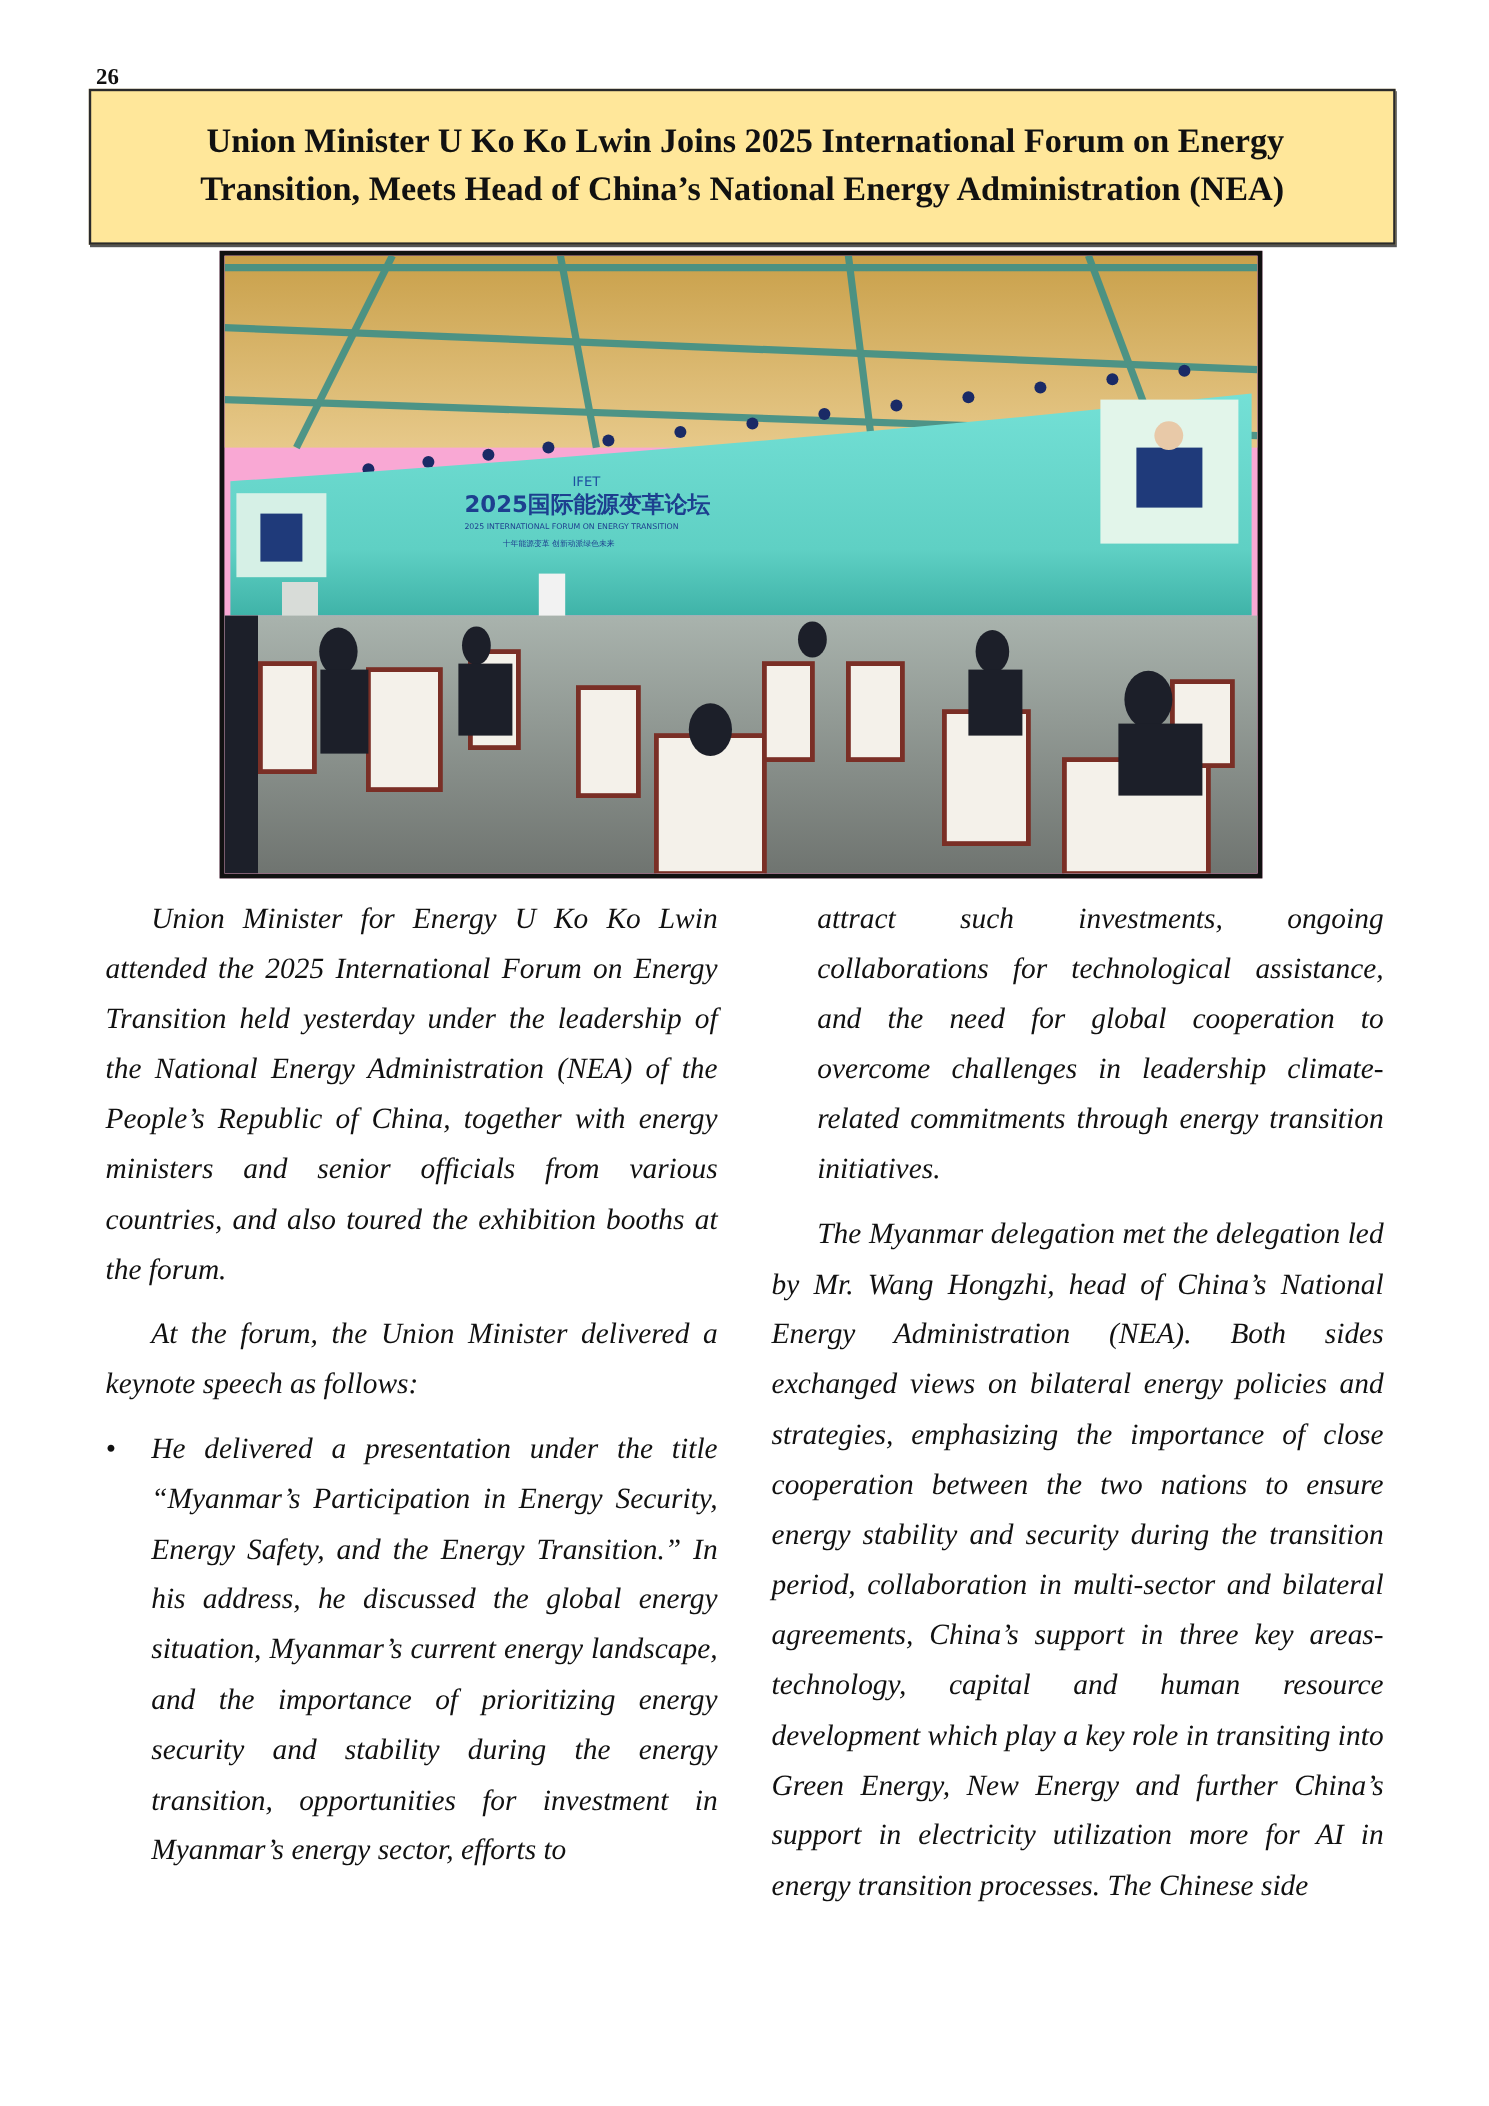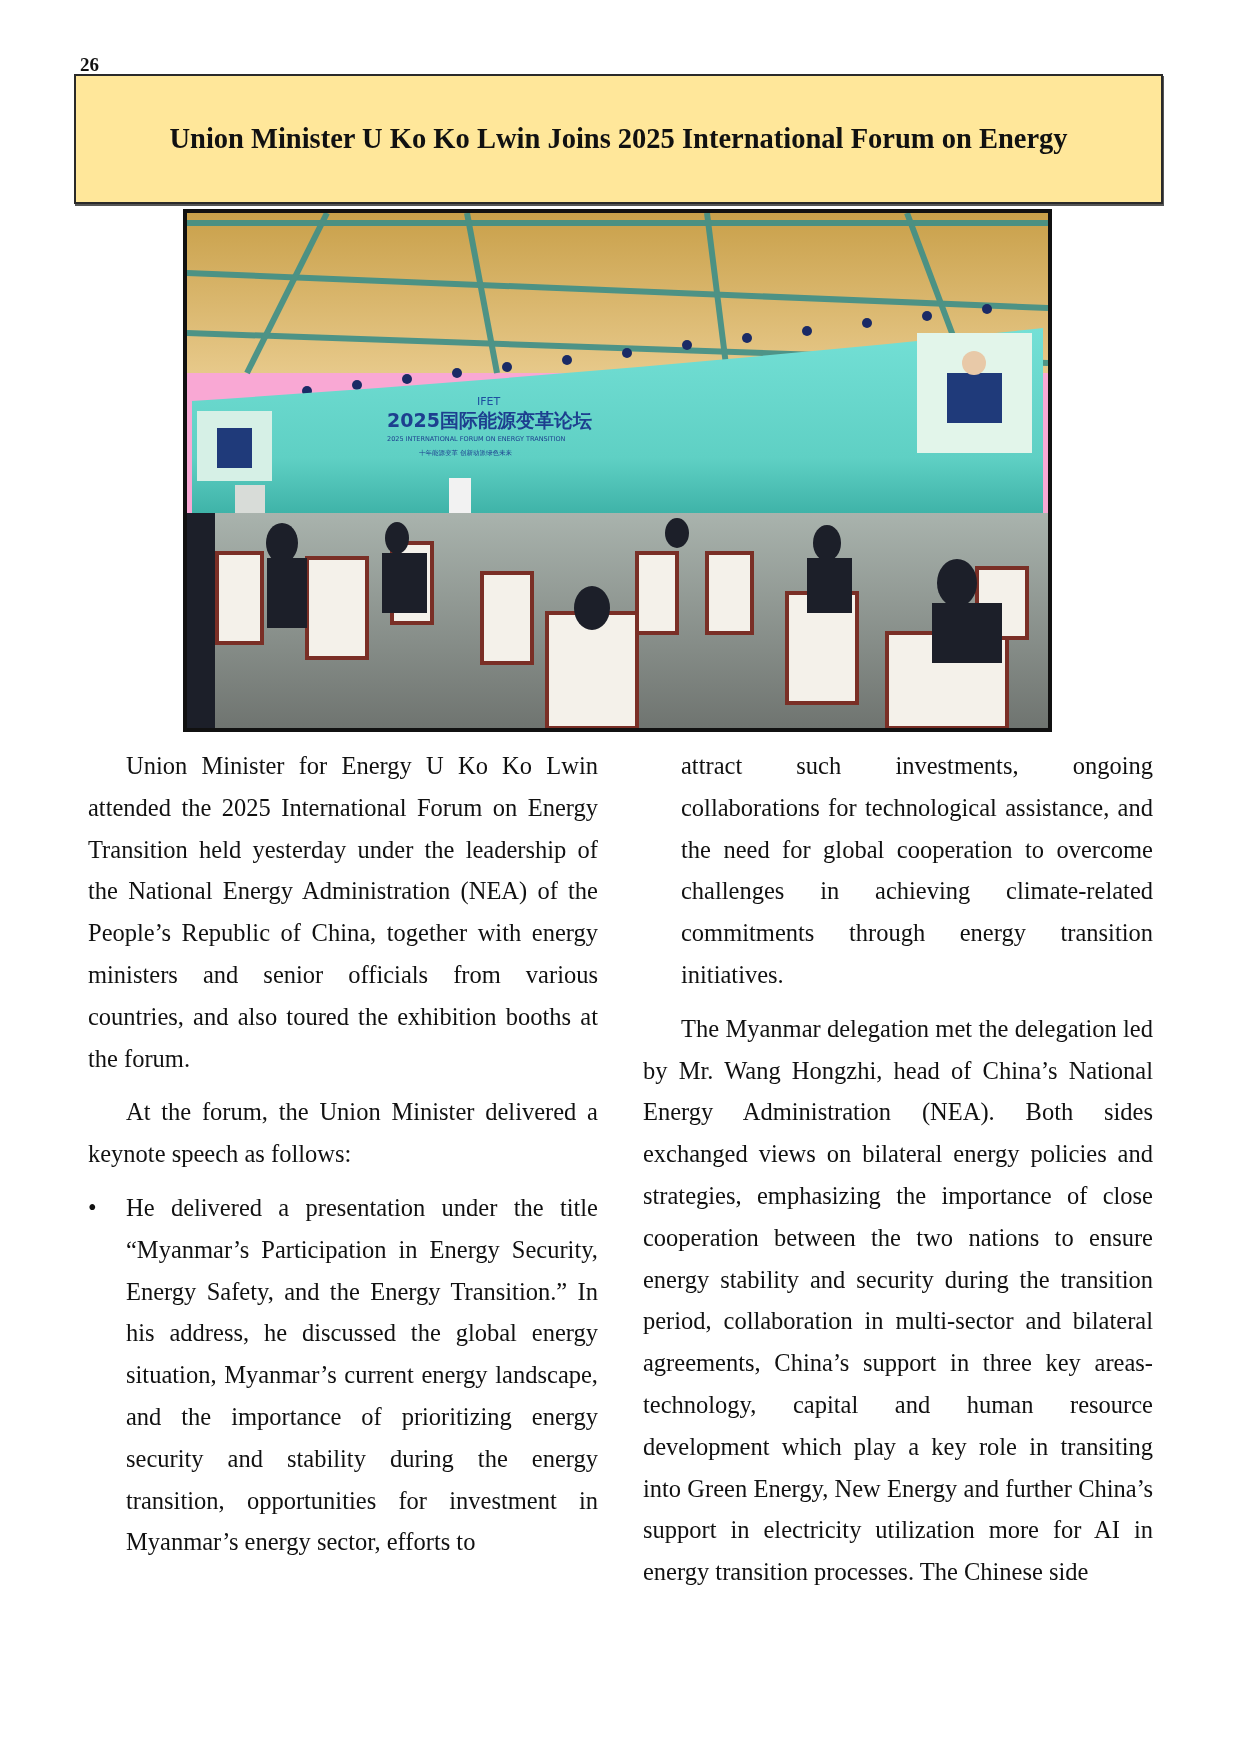--- a/index.html
+++ b/index.html
@@ -9,35 +9,36 @@
     .title-box { position: absolute; left: 74px; top: 74px; width: 1089px; height: 130px;
       background: #ffe79a; border: 2px solid #2a2a2a; box-shadow: 1px 2px 0 #555;
       display: flex; align-items: center; justify-content: center; box-sizing: border-box; }
     .title-box h1 { margin: 0; text-align: right; font-size: 28.5px; line-height: 40px; font-weight: bold; }
     .photo { position: absolute; left: 183px; top: 209px; width: 869px; height: 523px;
       border: 4px solid #111; box-sizing: border-box; overflow: hidden; background: #f9a8d4; }
     .photo svg { width: 100%; height: 100%; display: block; }
     .col { position: absolute; top: 745px; font-size: 24.5px; line-height: 41.8px; text-align: justify; }
     .col-left { left: 88px; width: 510px; }
     .col-right { left: 643px; width: 510px; }
-    .col p { margin: 0; }
+    .col p { margin: 0; font-style: italic; }
     .indent { text-indent: 38px; }
     .gap { margin-top: 12px !important; }
     .bullet { position: relative; padding-left: 38px; }
     .bullet .dot { position: absolute; left: 0; top: 0; }
     .cont { padding-left: 38px; }
   </style>
 </head>
 <body>
 
 <div class="page-number">26</div>
 
 <div class="title-box">
   <h1>
     <span>Union Minister U Ko Ko Lwin Joins 2025 International Forum on Energy</span><br>
+    <span>Transition, Meets Head of China’s National Energy Administration (NEA)</span>
   </h1>
 </div>
 
 <div class="photo" title="Delegates seated before a large screen at the 2025 International Forum on Energy Transition">
   <svg viewBox="0 0 861 515" preserveAspectRatio="none">
     <defs>
       <linearGradient id="ceil" x1="0" y1="0" x2="0" y2="1">
         <stop offset="0" stop-color="#c9a04a"></stop>
           <stop offset="1" stop-color="#e7c98a"></stop>
       </linearGradient>
@@ -120,15 +121,15 @@
 <div class="col col-left">
   <p class="indent">Union Minister for Energy U Ko Ko Lwin attended the 2025 International Forum on Energy Transition held yesterday under the leadership of the National Energy Administration (NEA) of the People’s Republic of China, together with energy ministers and senior officials from various countries, and also toured the exhibition booths at the forum.</p>
   <p class="indent gap">At the forum, the Union Minister delivered a keynote speech as follows:</p>
   <p class="bullet gap">
     <span class="dot">•</span>
     <span>He delivered a presentation under the title “Myanmar’s Participation in Energy Security, Energy Safety, and the Energy Transition.” In his address, he discussed the global energy situation, Myanmar’s current energy landscape, and the importance of prioritizing energy security and stability during the energy transition, opportunities for investment in Myanmar’s energy sector, efforts to</span>
   </p>
 </div>
 
 <div class="col col-right">
-  <p class="cont">attract such investments, ongoing collaborations for technological assistance, and the need for global cooperation to overcome challenges in achieving climate-related commitments through energy transition initiatives.</p>
+  <p class="cont">attract such investments, ongoing collaborations for technological assistance, and the need for global cooperation to overcome challenges in leadership climate-related commitments through energy transition initiatives.</p>
   <p class="indent gap">The Myanmar delegation met the delegation led by Mr. Wang Hongzhi, head of China’s National Energy Administration (NEA). Both sides exchanged views on bilateral energy policies and strategies, emphasizing the importance of close cooperation between the two nations to ensure energy stability and security during the transition period, collaboration in multi-sector and bilateral agreements, China’s support in three key areas- technology, capital and human resource development which play a key role in transiting into Green Energy, New Energy and further China’s support in electricity utilization more for AI in energy transition processes. The Chinese side</p>
 </div>
 
 </body></html>

